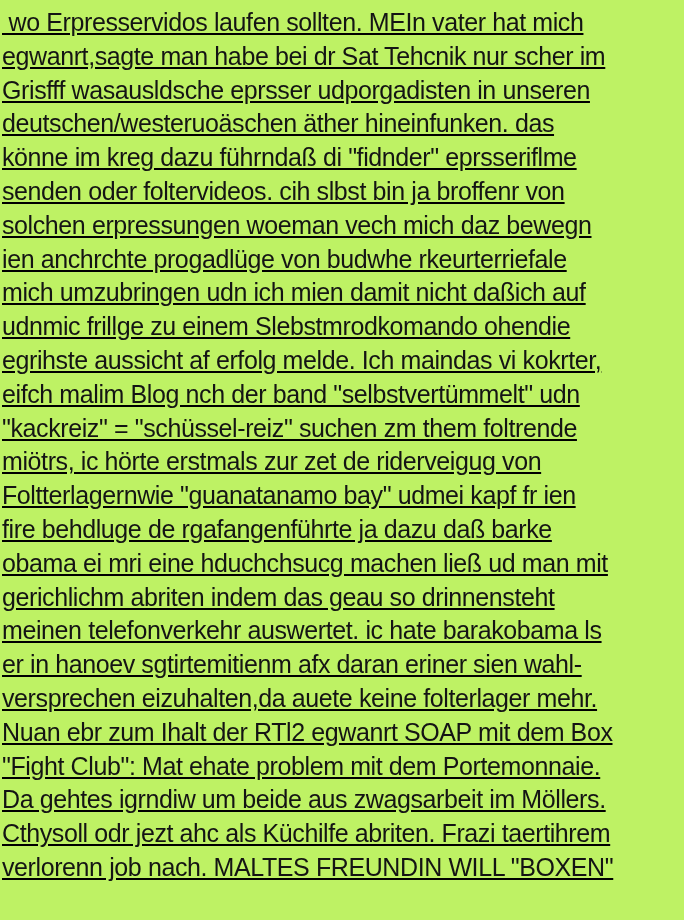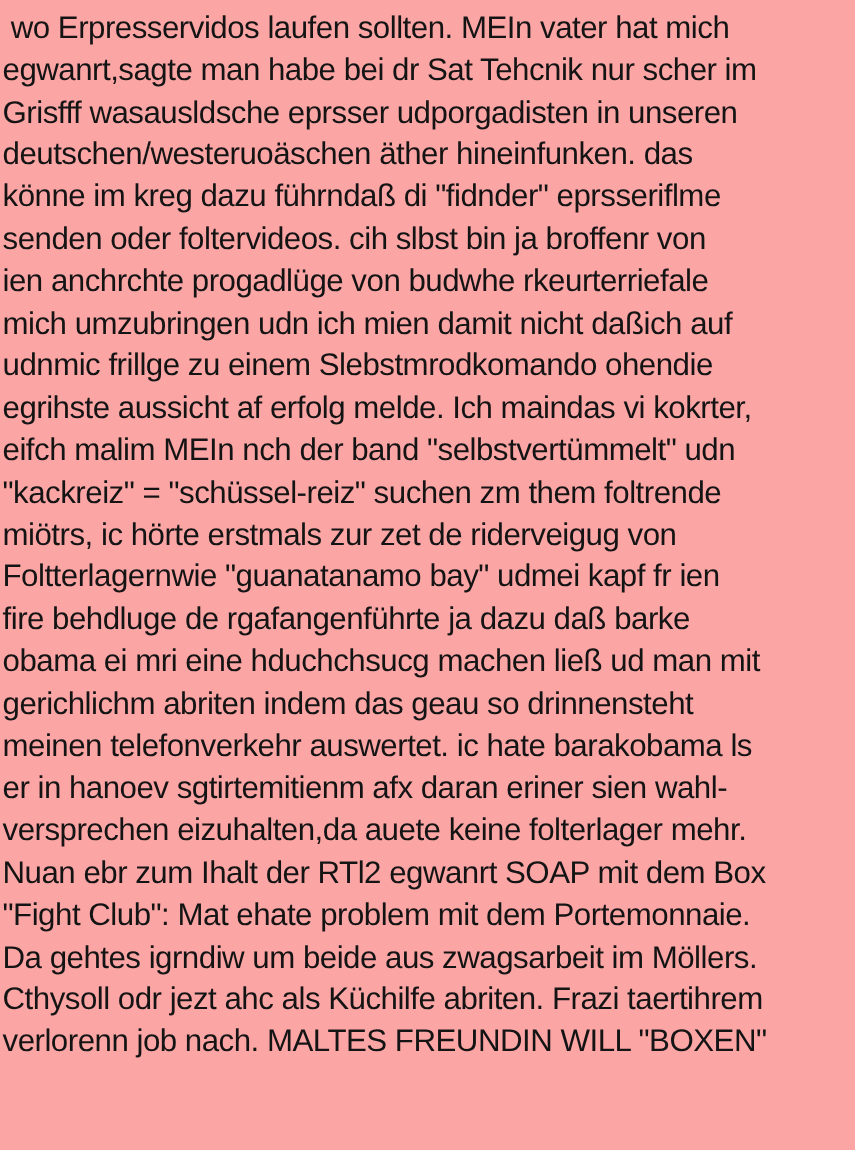--- a/index.html
+++ b/index.html
@@ -8,23 +8,24 @@
   }
   body {
     width: 684px;
     height: 920px;
     background: #fdfdfd;
     overflow: hidden;
   }
   .page {
     width: 684px;
     height: 920px;
-    background: #fca5a5;
+    background: #bef264;
     box-sizing: border-box;
     padding: 6px 0 0 2px;
+    text-decoration: underline;
   }
   .text-block {
     font-family: "Liberation Sans", "DejaVu Sans", sans-serif;
     font-size: 25px;
     line-height: 33.8px;
     color: #141414;
     letter-spacing: -0.4px;
   }
   .text-line {
     white-space: pre;
@@ -35,25 +36,26 @@
 <body>
 
 <div class="page">
   <div class="text-block">
     <div class="text-line"> wo Erpresservidos laufen sollten. MEIn vater hat mich</div>
     <div class="text-line">egwanrt,sagte man habe bei dr Sat Tehcnik nur scher im</div>
     <div class="text-line">Grisfff wasausldsche eprsser udporgadisten in unseren</div>
     <div class="text-line">deutschen/westeruoäschen äther hineinfunken. das</div>
     <div class="text-line">könne im kreg dazu führndaß di "fidnder" eprsseriflme</div>
     <div class="text-line">senden oder foltervideos. cih slbst bin ja broffenr von</div>
+    <div class="text-line">solchen erpressungen woeman vech mich daz bewegn</div>
     <div class="text-line">ien anchrchte progadlüge von budwhe rkeurterriefale</div>
     <div class="text-line">mich umzubringen udn ich mien damit nicht daßich auf</div>
     <div class="text-line">udnmic frillge zu einem Slebstmrodkomando ohendie</div>
     <div class="text-line">egrihste aussicht af erfolg melde. Ich maindas vi kokrter,</div>
-    <div class="text-line">eifch malim MEIn nch der band "selbstvertümmelt" udn</div>
+    <div class="text-line">eifch malim Blog nch der band "selbstvertümmelt" udn</div>
     <div class="text-line">"kackreiz" = "schüssel-reiz" suchen zm them foltrende</div>
     <div class="text-line">miötrs, ic hörte erstmals zur zet de riderveigug von</div>
     <div class="text-line">Foltterlagernwie "guanatanamo bay" udmei kapf fr ien</div>
     <div class="text-line">fire behdluge de rgafangenführte ja dazu daß barke</div>
     <div class="text-line">obama ei mri eine hduchchsucg machen ließ ud man mit</div>
     <div class="text-line">gerichlichm abriten indem das geau so drinnensteht</div>
     <div class="text-line">meinen telefonverkehr auswertet. ic hate barakobama ls</div>
     <div class="text-line">er in hanoev sgtirtemitienm afx daran eriner sien wahl-</div>
     <div class="text-line">versprechen eizuhalten,da auete keine folterlager mehr.</div>
     <div class="text-line">Nuan ebr zum Ihalt der RTl2 egwanrt SOAP mit dem Box</div>

